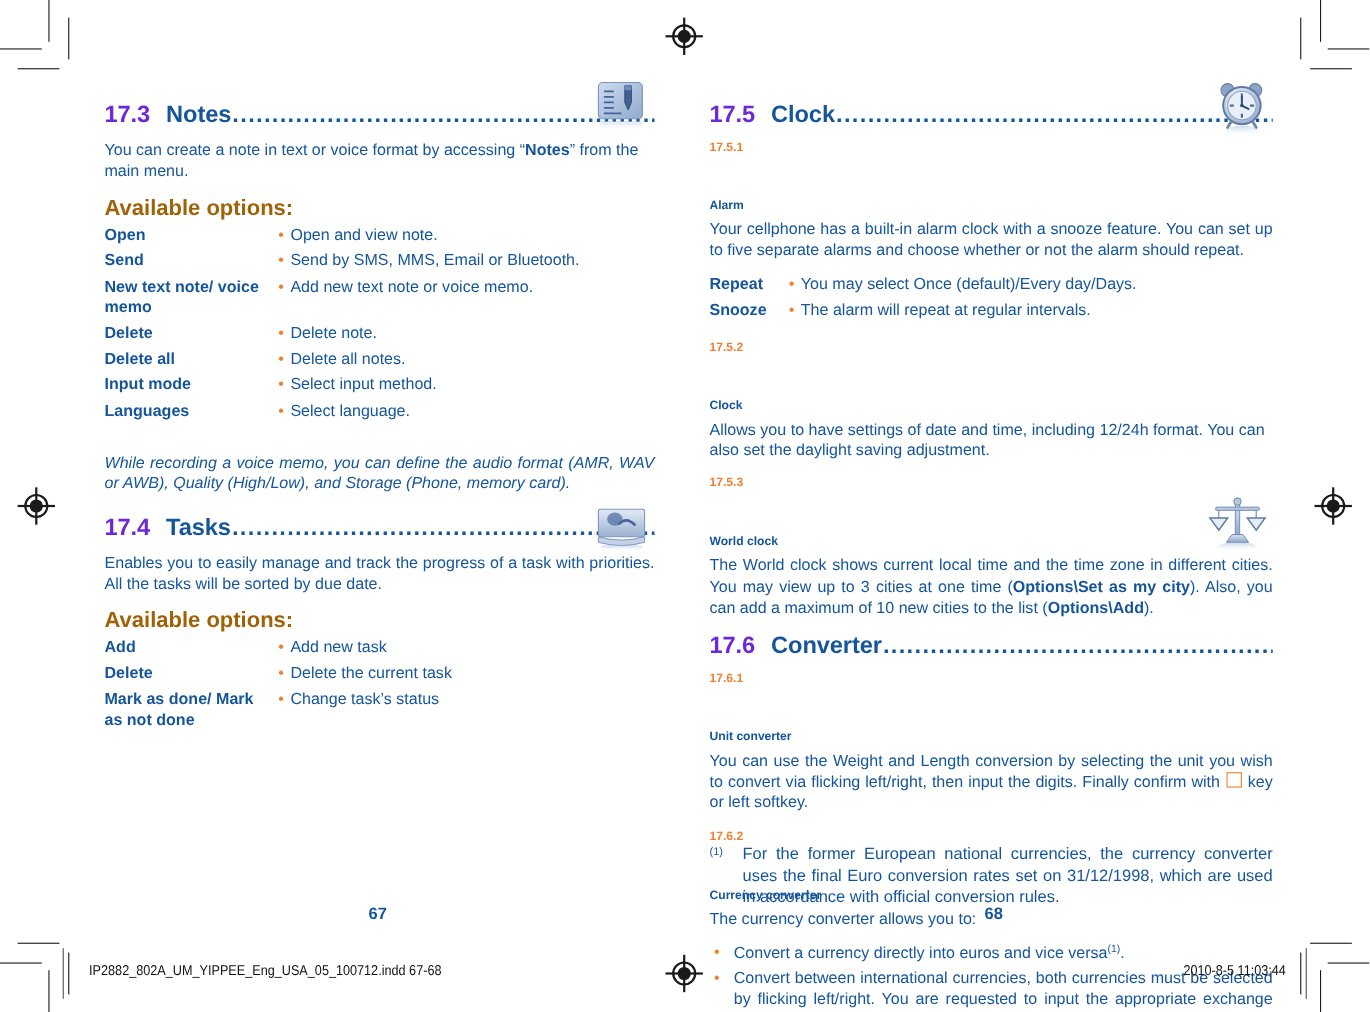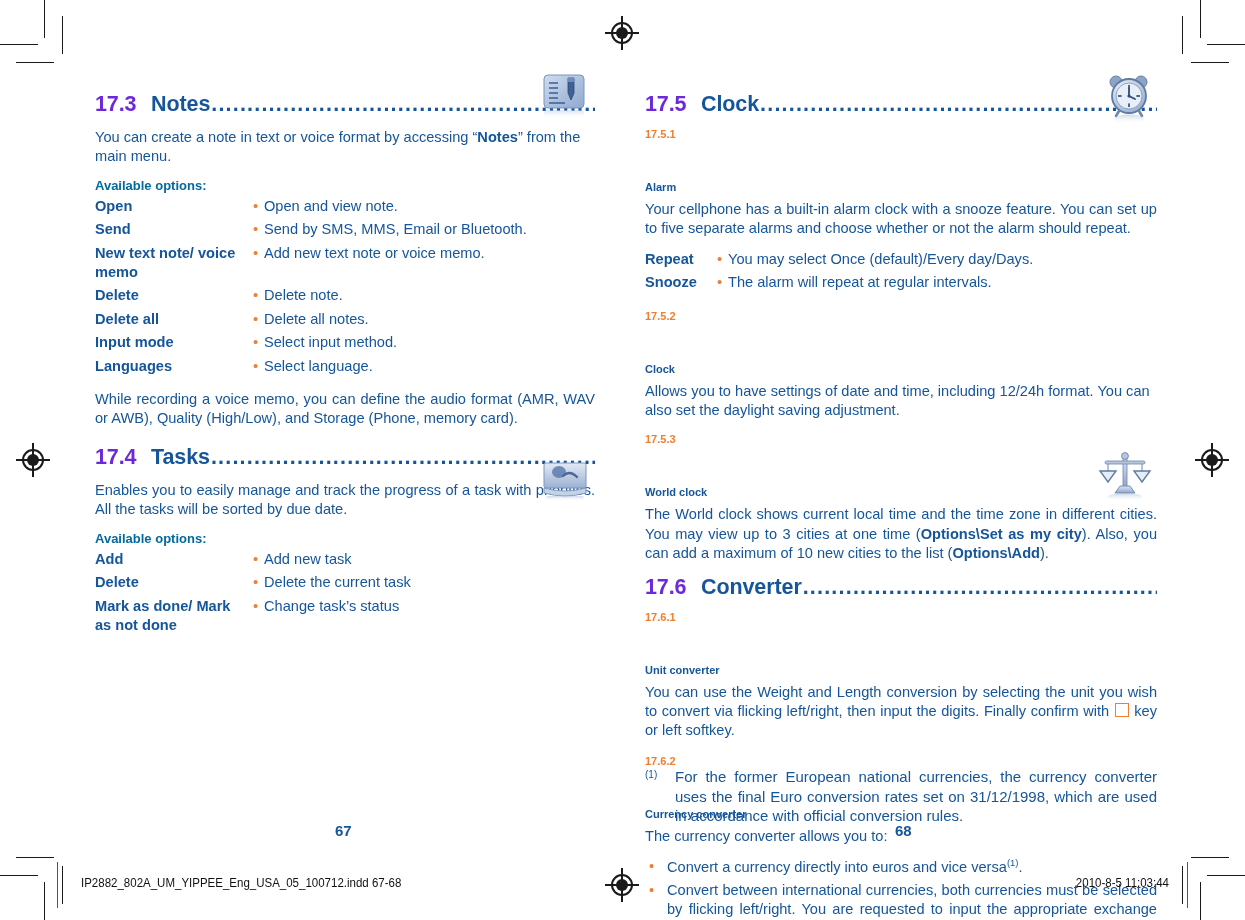--- a/index.html
+++ b/index.html
@@ -71,21 +71,21 @@
   p.body {
     font-size: 14.6px;
     line-height: 1.33;
     margin: 0 0 11px 0;
     color: #15559a;
     text-align: justify;
   }
   p.body.nj { text-align: left; }
   p.body b { font-weight: bold; }
   .subhead {
-    font-size: 13px; font-weight: bold; color: #0369a1;
+    font-size: 20px; font-weight: bold; color: #a16207;
     margin: 0 0 4px 0;
   }
 
   
   .opts { width: 100%; border-collapse: collapse; margin-bottom: 2px; }
   .opts td {
     vertical-align: top;
     font-size: 14.6px;
     line-height: 1.33;
     padding: 0 0 4px 0;
@@ -263,21 +263,21 @@
         <td class="k">Input mode</td>
         <td class="v"><span class="bullet">•</span><span>Select input method.</span></td>
       </tr>
       <tr>
         <td class="k">Languages</td>
         <td class="v"><span class="bullet">•</span><span>Select language.</span></td>
       </tr>
     </tbody>
       </table>
 
-    <p class="body" style="margin-top:10px;">While recording a voice memo, you can define the audio format (AMR, WAV or AWB), Quality (High/Low), and Storage (Phone, memory card).</p>
+    <p class="body" style="margin-top:24px;font-style:italic;">While recording a voice memo, you can define the audio format (AMR, WAV or AWB), Quality (High/Low), and Storage (Phone, memory card).</p>
 
     <div class="h1" style="margin-top:16px;">
       <span class="num">17.4</span>
       <span class="ttl">Tasks</span>
       <span class="dots">............................................................</span>
     </div>
 
     <div class="icon" style="left:446px;top:368px;">
       <svg width="48" height="42" viewBox="0 0 48 42">
         <defs>

